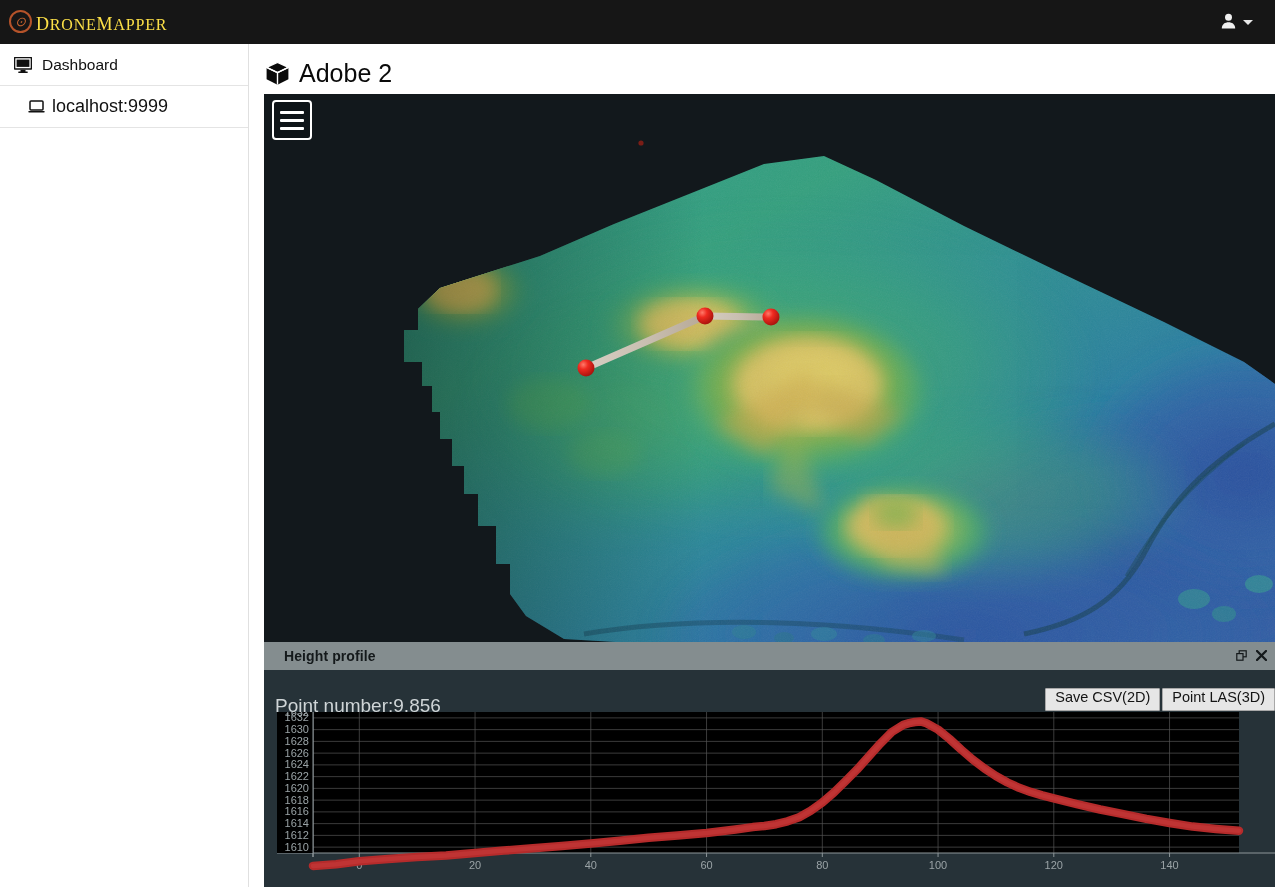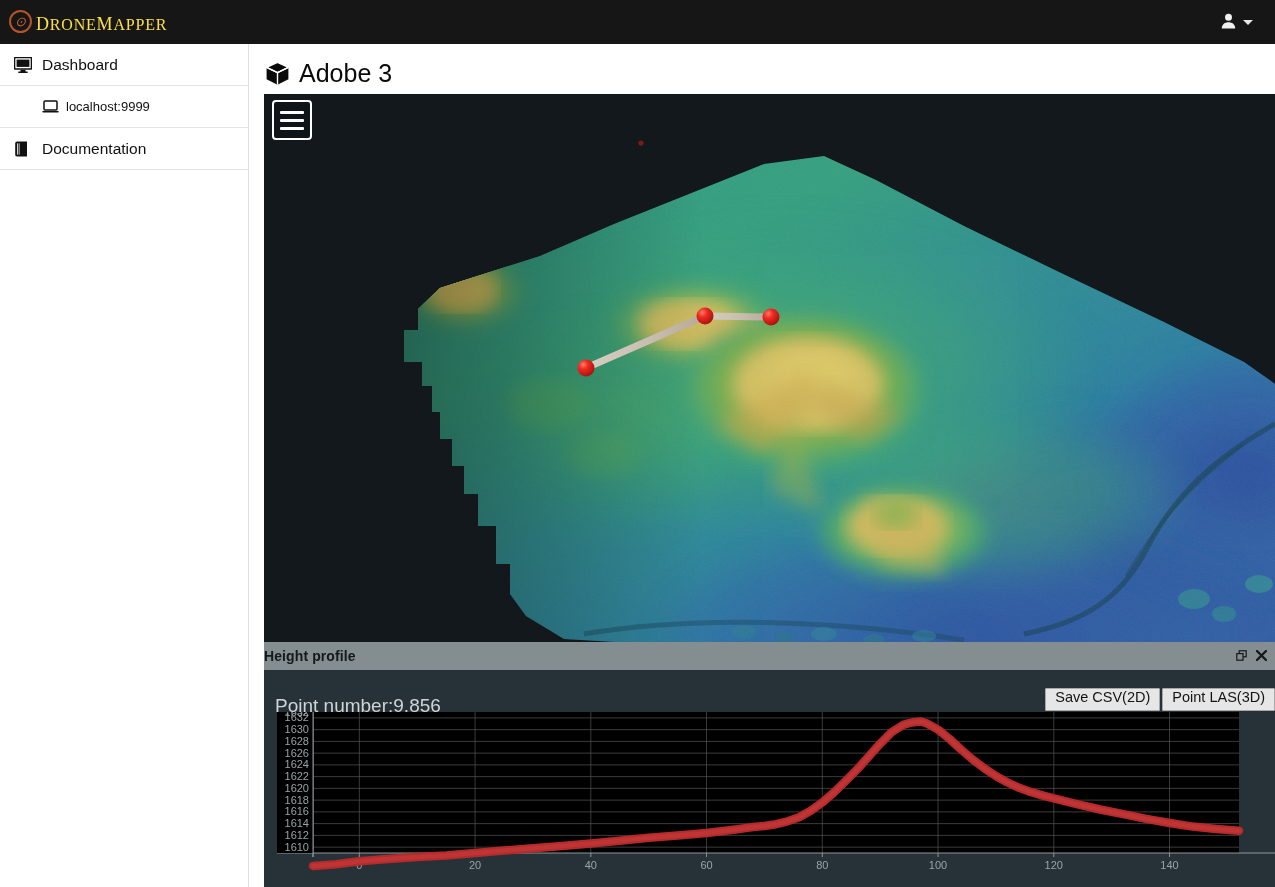--- a/index.html
+++ b/index.html
@@ -91,21 +91,21 @@
     flex: 0 0 auto;
     width: 21px; margin-right: 7px;
     display: inline-flex; align-items: center; justify-content: flex-start;
     color: #111111;
   }
   .nav-item .lbl { flex: 1 1 auto; }
   .nav-item .chev {
     flex: 0 0 auto;
     color: #333; font-size: 13px; line-height: 1;
   }
-  .nav-item.sub { padding-left: 42px; font-size: 13px; }
+  .nav-item.sub { padding-left: 28px; font-size: 18px; }
   .nav-item.sub .ic { width: 19px; margin-right: 5px; }
 
   
   #main {
     position: absolute; left: 249px; top: 44px;
     width: 1026px; height: 843px;
     background: #ffffff;
   }
   #page-title {
     position: absolute; left: 16px; top: 9px;
@@ -146,21 +146,21 @@
     width: 1011px; height: 245px;
     background: #263238;
     z-index: 10;
   }
   #profile-panel { left: 15px; }
   #panel-head {
     position: relative;
     height: 28px; width: 100%;
     background: #848d8f;
     display: flex; align-items: center;
-    padding: 0 8px 0 0;
+    padding: 0 8px 0 20px;
   }
   #panel-head .ptitle {
     flex: 1 1 auto;
     font-size: 14px; font-weight: bold; color: #14191b;
     letter-spacing: 0.1px;
   }
   #panel-head .picons { display: flex; align-items: center; gap: 9px; }
   #panel-head .picons span { cursor: pointer; color: #14191b; line-height: 1; }
 
   #panel-body {
@@ -241,45 +241,35 @@
   <div class="nav-item sub">
     <span class="ic">
       <svg width="17" height="14" viewBox="0 0 17 14" aria-hidden="true">
         <rect x="2" y="1" width="13" height="9" rx="1" fill="none" stroke="#111" stroke-width="1.5"></rect>
         <rect x="0.3" y="10.9" width="16.4" height="1.6" rx="0.7" fill="#111"></rect>
       </svg>
     </span>
     <span class="lbl">localhost:9999</span>
   </div>
 
-  <div class="nav-item">
-    <span class="ic">
-      <svg width="16" height="16" viewBox="0 0 16 16" aria-hidden="true">
-        <path d="M3.2 0.6 L13 0.6 L13 15.4 L3.2 15.4 C1.9 15.4 1.2 14.6 1.2 13.4 L1.2 2.6 C1.2 1.4 1.9 0.6 3.2 0.6 Z" fill="#111"></path>
-        <path d="M3.6 2.3 L3.6 13.7" stroke="#fff" stroke-width="0.9"></path>
-        <path d="M5.2 2.3 L5.2 13.7" stroke="#fff" stroke-width="0.7"></path>
-      </svg>
-    </span>
-    <span class="lbl">Documentation</span>
-  </div>
 
 </nav>
 
 <div id="main">
 
   <div id="page-title">
     <span class="cubeicon">
       <svg width="25" height="25" viewBox="0 0 25 25" aria-hidden="true">
         <path d="M12.5 1.3 L23.4 6.4 L23.4 18.3 L12.5 23.7 L1.6 18.3 L1.6 6.4 Z" fill="#0a0a0a"></path>
         <path d="M12.5 1.3 L23.4 6.4 L12.5 11.6 L1.6 6.4 Z" fill="#0a0a0a" stroke="#ffffff" stroke-width="1.4" stroke-linejoin="round"></path>
         <path d="M12.5 11.6 L12.5 23.7" stroke="#ffffff" stroke-width="1.4"></path>
         <path d="M1.6 6.4 L12.5 11.6 L23.4 6.4" fill="none" stroke="#ffffff" stroke-width="1.4" stroke-linejoin="round"></path>
       </svg>
     </span>
-    <span>Adobe 3</span>
+    <span>Adobe 2</span>
   </div>
 
   <div id="viewer">
 
     <svg id="cloud" viewBox="0 0 1011 552" preserveAspectRatio="none">
       <defs>
 
         <linearGradient id="gBase" x1="0.08" y1="0.12" x2="0.95" y2="0.96">
           <stop offset="0" stop-color="#2f9b86"></stop>
           <stop offset="0.22" stop-color="#35a07e"></stop>

